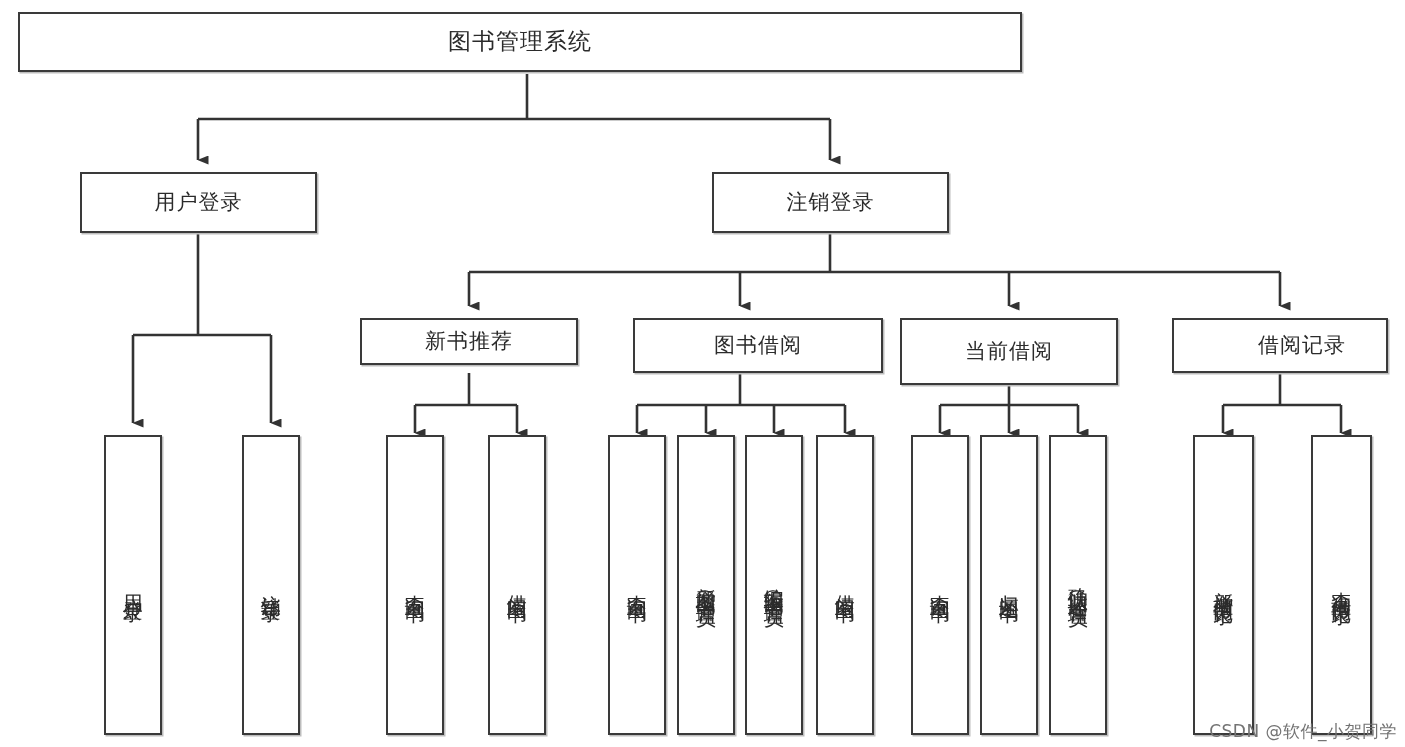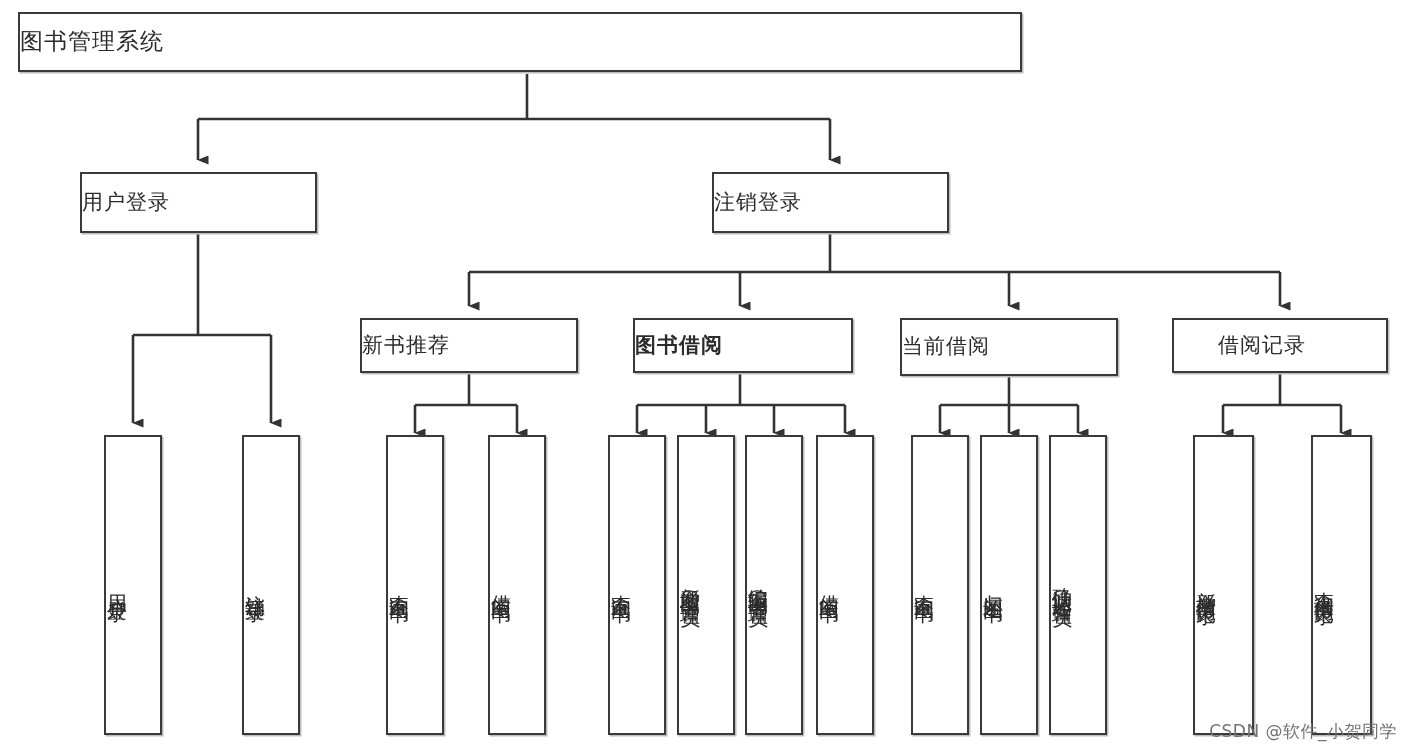--- a/index.html
+++ b/index.html
@@ -26,20 +26,21 @@
     height: 747px;
     pointer-events: none;
   }
   .node {
     position: absolute;
     background: #ffffff;
     border: 2px solid #3a3a3a;
     box-shadow: 1.5px 1.5px 0 0 #bdbdbd;
     display: flex;
     align-items: center;
+    justify-content: center;
     color: #2b2b2b;
     line-height: 1.12;
   }
   .node.root {
     font-size: 23px;
   }
   .node.tier1 {
     font-size: 21px;
   }
   .node.tier2 {
@@ -129,27 +130,27 @@
     <span class="hlabel">图书管理系统</span>
   </div>
 
   <div class="node tier1" style="left:80px; top:172px; width:237px; height:61px;">
     <span class="hlabel">用户登录</span>
   </div>
   <div class="node tier1" style="left:712px; top:172px; width:237px; height:61px;">
     <span class="hlabel">注销登录</span>
   </div>
 
-  <div class="node tier2" style="left:360px; top:318px; width:218px; height:55px;">
+  <div class="node tier2" style="left:360px; top:318px; width:218px; height:47px;">
     <span class="hlabel">新书推荐</span>
   </div>
-  <div class="node tier2" style="left:633px; top:318px; width:220px; height:55px;font-weight:bold;">
+  <div class="node tier2" style="left:633px; top:318px; width:250px; height:55px;">
     <span class="hlabel">图书借阅</span>
   </div>
-  <div class="node tier2" style="left:900px; top:318px; width:218px; height:58px;">
+  <div class="node tier2" style="left:900px; top:318px; width:218px; height:67px;">
     <span class="hlabel">当前借阅</span>
   </div>
   <div class="node tier2" style="left:1172px; top:318px; width:216px; height:55px;padding-left:44px;">
     <span class="hlabel">借阅记录</span>
   </div>
 
   <div class="node leaf" style="left:104px; top:435px; width:58px; height:300px;">
     <span class="vlabel">用户登录</span>
   </div>
   <div class="node leaf" style="left:242px; top:435px; width:58px; height:300px;">

